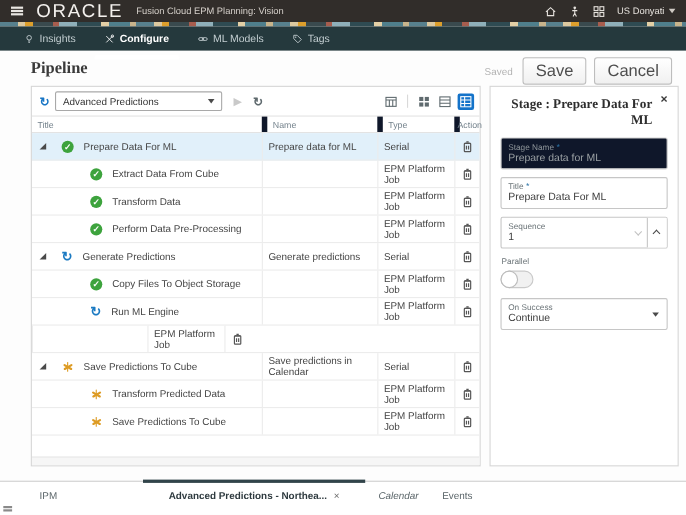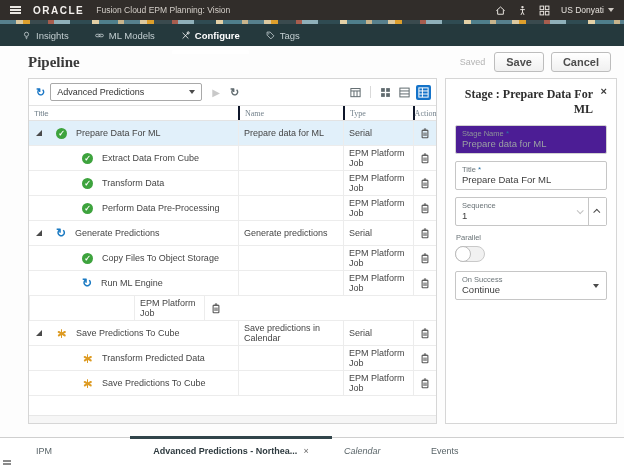--- a/index.html
+++ b/index.html
@@ -3,21 +3,21 @@
 <meta charset="utf-8">
 <style>
   * { margin:0; padding:0; box-sizing:border-box; }
   html,body { width:624px; height:468px; overflow:hidden; }
   body { font-family:"Liberation Sans", sans-serif; background:#fdfdfd; position:relative; }
 
   
   .hdr { position:absolute; top:0; left:0; width:624px; height:20px; background:#312d2a;
          display:flex; align-items:center; padding:0 10px; color:#fff; }
   .burger { width:11px; height:2px; background:#e9e6e2; box-shadow:0 -3px 0 #e9e6e2, 0 3px 0 #e9e6e2; margin-right:12px; }
-  .brand { font-size:10px; font-weight:bold; letter-spacing:1.5px; color:#f4f1ee; margin-right:12px; }
+  .brand { font-size:17px; font-weight:normal; letter-spacing:1.5px; color:#f4f1ee; margin-right:12px; }
   .apptitle { font-size:8.5px; color:#d4cfc9; }
   .hdr-right { margin-left:auto; display:flex; align-items:center; gap:11px; }
   .hicon { width:11px; height:11px; color:#e6e2dd; display:inline-flex; }
   .hicon svg { width:100%; height:100%; }
   .username { font-size:8.5px; color:#e6e2dd; display:flex; align-items:center; gap:4px; }
   .dcaret { width:0; height:0; border-left:3.5px solid transparent; border-right:3.5px solid transparent; border-top:4px solid #cfcac4; }
 
   
   .strip { position:absolute; top:20px; left:0; width:624px; height:4px;
     background:repeating-linear-gradient(90deg,
@@ -35,21 +35,21 @@
   .nav-tab.active { color:#ffffff; font-weight:bold; }
   .nav-tab.active::after { content:""; position:absolute; left:-9px; right:-9px; bottom:0;
              height:4px; background:#ffffff; border-radius:2px 2px 0 0; }
 
   
   .page-hdr { position:absolute; top:46px; left:0; width:624px; height:32px; }
   .page-title { position:absolute; left:28px; top:8px; font-family:"Liberation Serif", serif;
                 font-size:15px; font-weight:600; color:#3a3a3a; }
   .actions { position:absolute; right:13px; top:6px; display:flex; align-items:center; gap:7px; }
   .saved-lbl { font-size:9px; color:#b3b3b3; margin-right:2px; }
-  .btn { font-size:11px; font-weight:bold; color:#4d4d4d; padding:3px 11px;
+  .btn { font-size:15px; font-weight:normal; color:#4d4d4d; padding:3px 11px;
          border:1px solid #bdbdbd; border-radius:3px;
          background:linear-gradient(#ffffff,#f0f0f0); cursor:pointer; }
 
   
   .main { position:absolute; left:28px; top:78px; width:409px; height:346px;
           background:#fff; border:1px solid #d6d6d6; display:flex; flex-direction:column; }
   .toolbar { height:26px; display:flex; align-items:center; padding:0 5px; flex:none; }
   .sync-ic { color:#1976c5; font-size:11px; font-weight:bold; margin:0 5px 0 2px; cursor:pointer; }
   .pipe-select { width:152px; height:18px; border:1px solid #a9a9a9; border-radius:2px;
                  display:flex; align-items:center; padding:0 6px; font-size:9px; color:#333;
@@ -70,21 +70,21 @@
            border-bottom:1px solid #e3e3e3; font-size:8px; color:#74828c; flex:none; }
   .tbody { flex:1; overflow:hidden; display:flex; flex-direction:column; }
   .trow { height:25px; flex:none; display:flex; align-items:stretch;
           border-bottom:1px solid #ececec; font-size:9px; color:#454545; cursor:pointer; }
   .trow.selected { background:#e1f0fa; }
   .cell { display:flex; align-items:center; padding:0 5px; }
   .col-title { flex:1; min-width:0; }
   .col-name  { width:105px; border-left:1px solid #ececec; }
   .col-type  { width:70px;  border-left:1px solid #ececec; }
   .col-action{ width:23px;  border-left:1px solid #ececec; justify-content:center; }
-  .thead .col-name, .thead .col-type, .thead .col-action { border-left:2px solid #0f172a;font-family:Liberation Serif, serif; }
+  .thead .col-name, .thead .col-type, .thead .col-action { border-left:5px solid #0f172a; }
   .thead .cell { height:100%; }
 
   .twisty { width:0; height:0; border-bottom:6px solid #4a4a4a; border-left:6px solid transparent;
             margin-left:2px; flex:none; cursor:pointer; }
   .tw-sp { width:6px; margin-left:2px; flex:none; }
   .ind0 { margin-left:14px; } .ind1 { margin-left:40px; }
   .st { flex:none; margin-right:9px; }
   .st-ok { width:11px; height:11px; border-radius:50%; background:#3da33d; color:#fff;
            font-size:8px; font-weight:bold; display:flex; align-items:center; justify-content:center; }
   .st-run { color:#1b7ac2; font-size:12px; font-weight:bold; line-height:11px; }
@@ -99,21 +99,21 @@
 
   
   .side { position:absolute; left:445px; top:78px; width:172px; height:346px;
           background:#fff; border:1px solid #d6d6d6; padding:8px 9px; }
   .side-title { font-family:"Liberation Serif", serif; font-size:12px; font-weight:bold;
                 color:#2e2e2e; margin-bottom:8px; padding-right:14px;text-align:right; }
   .close-x { position:absolute; top:7px; right:9px; font-size:11px; font-weight:bold;
              color:#3a3a3a; cursor:pointer; line-height:10px; }
   .fbox { border:1px solid #c6c6c6; border-radius:2px; padding:3px 6px; margin-bottom:7px;
           background:#fff; position:relative; }
-  .fbox.disabled { background:#4c1d95; border-color:#d2d2d2; }
+  .fbox.disabled { background:#0f172a; border-color:#d2d2d2; }
   .flabel { font-size:7.5px; color:#6a7377; line-height:9px; }
   .fbox.disabled .flabel { color:#8d9499; }
   .req::after { content:" *"; color:#2a72a5; font-size:8px; }
   .fvalue { font-size:9.5px; color:#3d3d3d; line-height:12px; }
   .fbox.disabled .fvalue { color:#9aa0a3; }
   .fbox.select { cursor:pointer; }
   .sel-caret { position:absolute; right:7px; top:50%; margin-top:-2px; width:0; height:0;
                border-left:3.5px solid transparent; border-right:3.5px solid transparent;
                border-top:4px solid #4a4a4a; }
   .spin { position:absolute; right:0; top:0; bottom:0; display:flex; align-items:stretch; }
@@ -129,21 +129,21 @@
   .knob { position:absolute; left:-1px; top:-1px; width:16px; height:16px; border-radius:50%;
           background:#fff; border:1px solid #bbb; }
 
   
   .bbar { position:absolute; top:437px; left:0; width:624px; height:31px; background:#fff;
           border-top:1px solid #cfcfcf; }
   .btab { position:absolute; top:0; font-size:9px; color:#5a6569; padding-top:8px; cursor:pointer; }
   .btab:nth-child(1) { left:36px; }
   .btab:nth-child(2) { left:130px; width:202px; text-align:center; }
   .btab:nth-child(3) { left:344px;font-style:italic; }
-  .btab:nth-child(4) { left:431px; }
+  .btab:nth-child(4) { left:402px; }
   .btab.active { color:#2e3a3f; font-weight:bold; }
   .btab.active::before { content:""; position:absolute; top:-2px; left:0; right:0; height:3px;
           background:#31444a; }
   .btab .x { color:#6a6a6a; font-weight:normal; margin-left:6px; cursor:pointer; }
   .corner-ic { position:absolute; left:3px; top:460px; width:8px; height:2px; background:#8a8a8a;
           box-shadow:0 3px 0 #8a8a8a; }
 </style>
 </head>
 <body>
 
@@ -183,37 +183,37 @@
 <div class="nav">
     <div class="nav-tab">
       <span class="nicon">
         <svg viewBox="0 0 10 10">
           <circle cx="5" cy="3.7" r="2.3" fill="none" stroke="currentColor" stroke-width="0.9"></circle>
           <path d="M3.9 7h2.2M4.3 8.5h1.4" fill="none" stroke="currentColor" stroke-width="0.9"></path>
         </svg>
       </span>
       <span>Insights</span>
     </div>
+    <div class="nav-tab active">
+      <span class="nicon">
+        <svg viewBox="0 0 10 10">
+          <path d="M1.8 8.4L8.2 2M1.8 2l6.4 6.4" fill="none" stroke="currentColor" stroke-width="0.9"></path>
+          <circle cx="8" cy="2.1" r="1.2" fill="none" stroke="currentColor" stroke-width="0.9"></circle>
+        </svg>
+      </span>
+      <span>Configure</span>
+    </div>
     <div class="nav-tab">
       <span class="nicon">
         <svg viewBox="0 0 10 10">
           <rect x="0.7" y="3.6" width="5" height="2.8" rx="1.4" fill="none" stroke="currentColor" stroke-width="0.9"></rect>
           <rect x="4.3" y="3.6" width="5" height="2.8" rx="1.4" fill="none" stroke="currentColor" stroke-width="0.9"></rect>
         </svg>
       </span>
       <span>ML Models</span>
-    </div>
-    <div class="nav-tab active">
-      <span class="nicon">
-        <svg viewBox="0 0 10 10">
-          <path d="M1.8 8.4L8.2 2M1.8 2l6.4 6.4" fill="none" stroke="currentColor" stroke-width="0.9"></path>
-          <circle cx="8" cy="2.1" r="1.2" fill="none" stroke="currentColor" stroke-width="0.9"></circle>
-        </svg>
-      </span>
-      <span>Configure</span>
     </div>
     <div class="nav-tab">
       <span class="nicon">
         <svg viewBox="0 0 10 10">
           <path d="M1.2 1.2h3.4l4.2 4.2-3.4 3.4-4.2-4.2z" fill="none" stroke="currentColor" stroke-width="0.9"></path>
           <circle cx="3.1" cy="3.1" r="0.7" fill="currentColor"></circle>
         </svg>
       </span>
       <span>Tags</span>
     </div>

